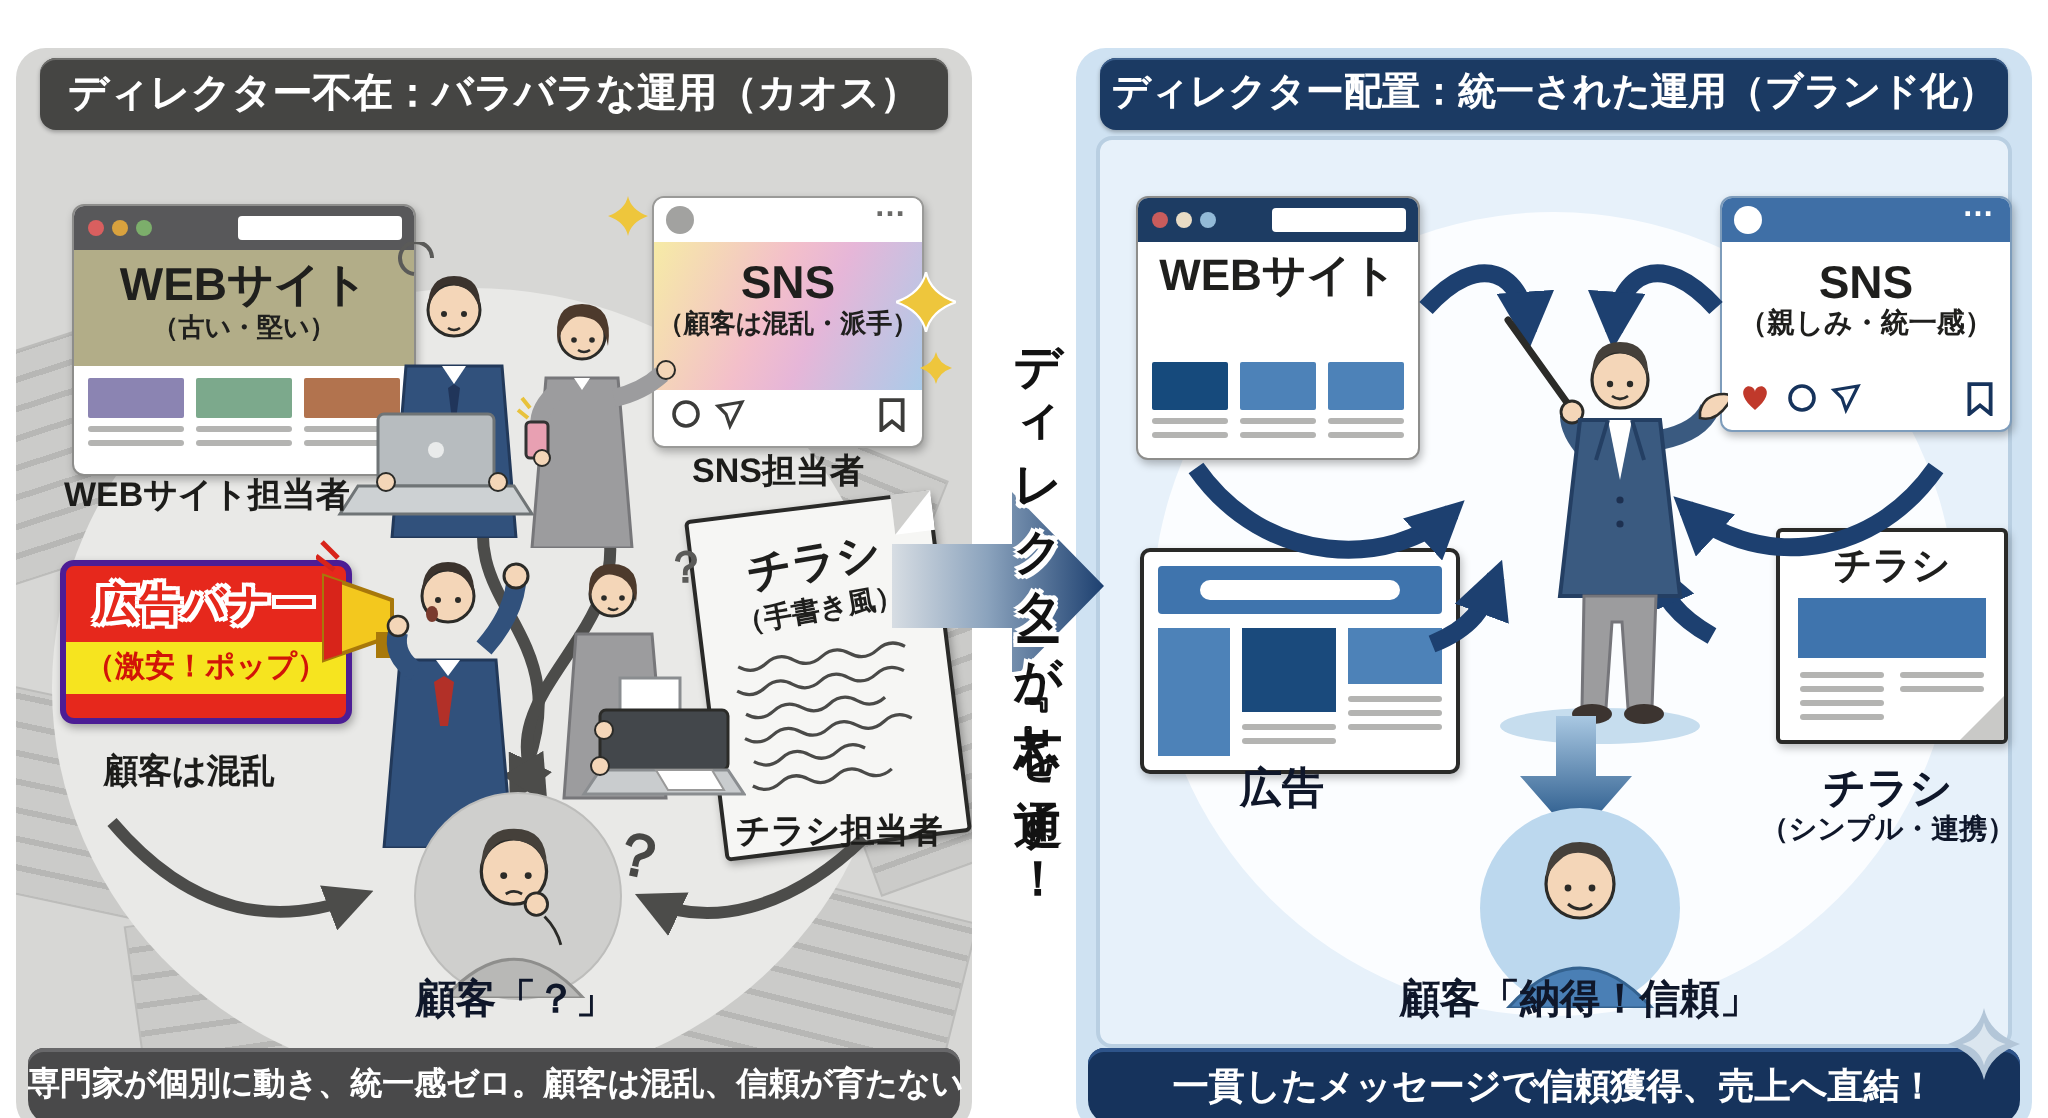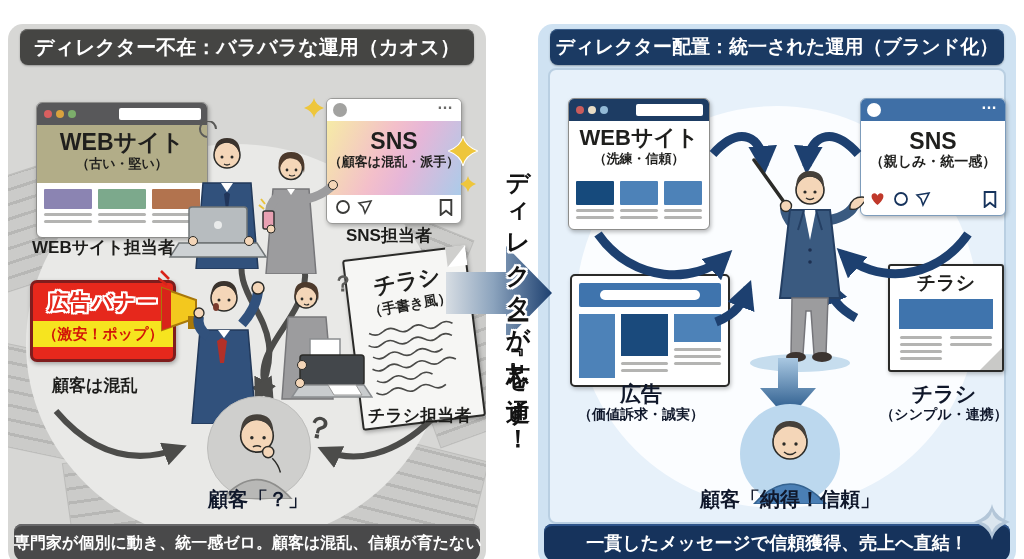--- a/index.html
+++ b/index.html
@@ -45,21 +45,21 @@
   .snshead .menu{position:absolute;right:7px;top:-4px;font-weight:bold;letter-spacing:1px;}
   .snsimg{text-align:center;position:relative;}
   .snsimg .t{font-weight:bold;font-size:23px;line-height:1.05;padding-top:8px;}
   .snsimg .s{font-weight:bold;font-size:13px;}
   .snsfoot{position:relative;height:24px;}
   .snsfoot svg{position:absolute;top:4px;}
   
   .plabel{position:absolute;font-weight:bold;font-size:17px;color:#1c1c1a;white-space:nowrap;z-index:6;}
   .biglabel{position:absolute;font-weight:bold;font-size:20px;color:#0f172a;white-space:nowrap;z-index:6;text-align:center;}
   
-  .adbanner{position:absolute;width:140px;background:#e6281c;border:3px solid #7f1d1d;border-radius:7px;
+  .adbanner{position:absolute;width:140px;background:#e6281c;border:3px solid #4c1d95;border-radius:7px;
             text-align:center;z-index:4;box-shadow:1px 2px 4px rgba(0,0,0,.3);}
   .adbanner .t{font-size:21px;font-weight:bold;color:#e6281c;margin-top:5px;letter-spacing:1px;
      text-shadow:-2px 0 #fff,2px 0 #fff,0 -2px #fff,0 2px #fff,-2px -2px #fff,2px 2px #fff,2px -2px #fff,-2px 2px #fff;}
   .adbanner .strip{margin-top:5px;height:26px;line-height:26px;background:#f6e41f;color:#d21408;
      font-weight:bold;font-size:15px;}
   .adbanner .foot{height:12px;}
   
   .flyerL{position:absolute;width:120px;height:168px;background:#f6f6f4;border:2px solid #2a2a28;border-radius:3px;
           transform:rotate(-7deg);z-index:4;text-align:center;box-shadow:1px 2px 4px rgba(0,0,0,.3);}
   .flyerL .fold{position:absolute;right:-2px;top:-2px;width:0;height:0;
@@ -317,21 +317,20 @@
       <div class="chrome" style="background:#1d3c63;">
         <span>
           <span class="dot" style="left:7px;background:#c95c5c;"></span>
           <span class="dot" style="left:19px;background:#e9dcc5;"></span>
           <span class="dot" style="left:31px;background:#93bad7;"></span>
         </span>
         <span class="addr"></span>
       </div>
       <div class="webbanner" style="background:#fff;height:54px;">
         <div class="t" style="font-size:22px;">WEBサイト</div>
-        <div class="s">（洗練・信頼）</div>
       </div>
       <div class="cols">
         <div class="col">
             <div class="blk" style="height:24px;background:#164a7c;"></div>
             <div class="ln"></div>
             <div class="ln"></div>
           </div>
         <div class="col">
             <div class="blk" style="height:24px;background:#4d82b8;"></div>
             <div class="ln"></div>
@@ -383,21 +382,20 @@
         </div>
         <div style="flex:1;">
           <div style="height:28px;background:#4d82b8;"></div>
           <div class="lngray" style="margin:6px 0 0 0;"></div>
             <div class="lngray" style="margin:4px 0 0 0;"></div>
             <div class="lngray" style="margin:4px 0 0 0;"></div>
         </div>
       </div>
     </div>
     <div class="biglabel" style="left:32px;top:356px;width:142px;font-size:21px;">広告</div>
-    <div class="biglabel" style="left:12px;top:382px;width:182px;font-size:14px;">（価値訴求・誠実）</div>
 
     <div class="flyerR" style="left:350px;top:240px;">
       <div class="t">チラシ</div>
       <div style="height:30px;background:#3f74ad;margin:3px 9px 0 9px;"></div>
       <div style="display:flex;gap:8px;padding:0 10px;">
         <div style="flex:1;">
             <div class="lngray" style="margin:7px 0 0 0;"></div>
             <div class="lngray" style="margin:4px 0 0 0;"></div>
             <div class="lngray" style="margin:4px 0 0 0;"></div>
             <div class="lngray" style="margin:4px 0 0 0;"></div>

